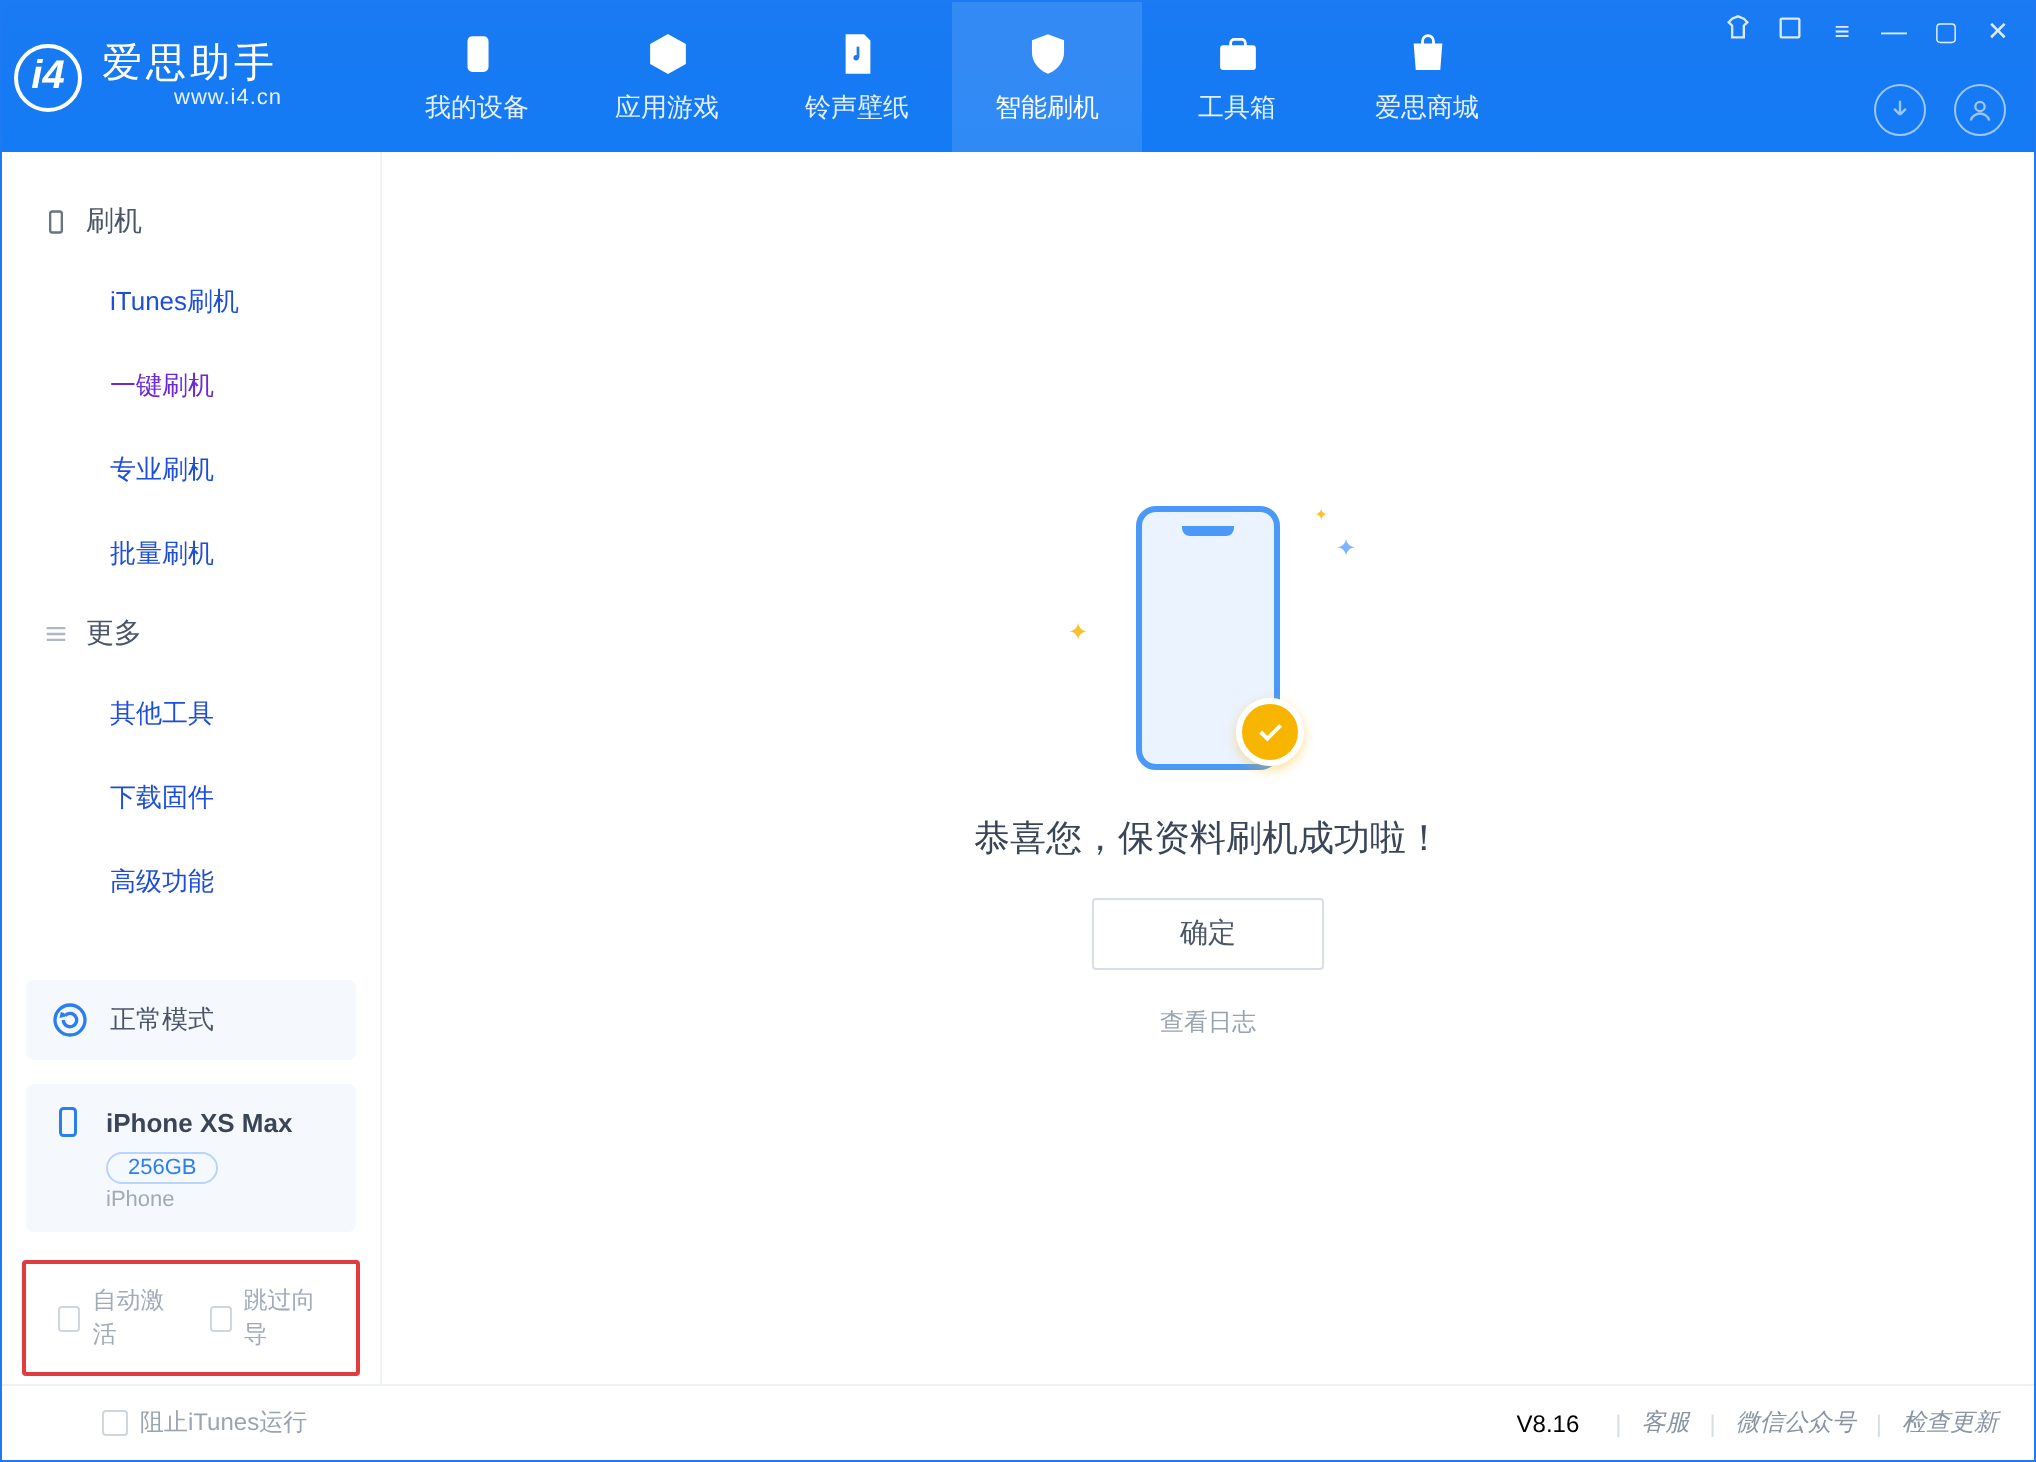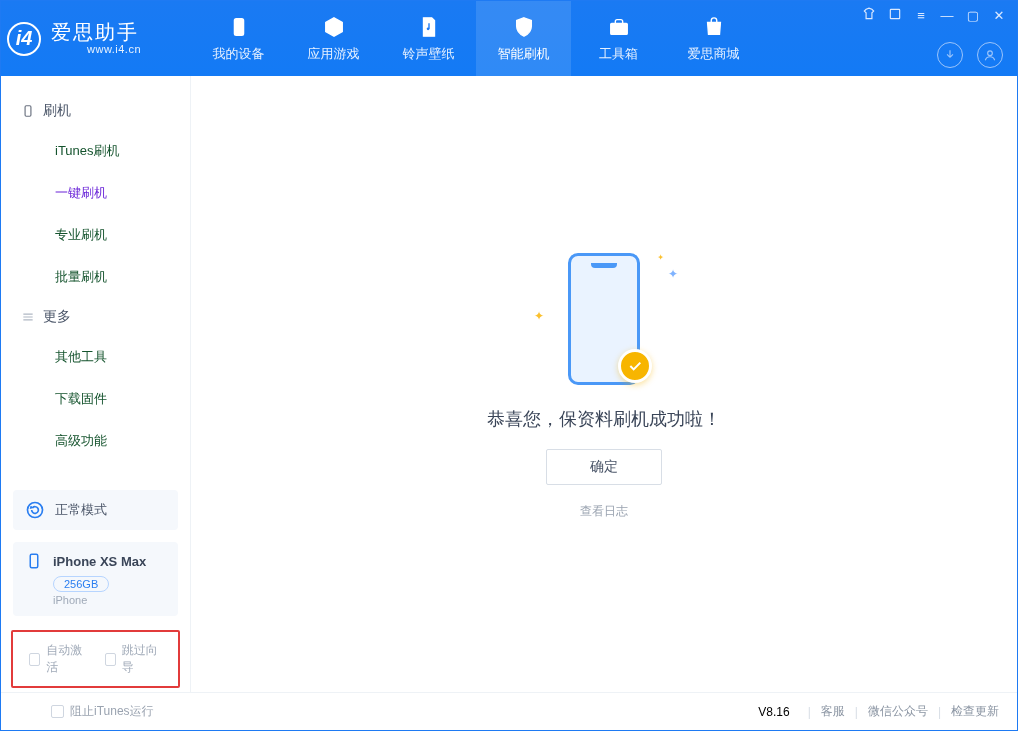--- a/index.html
+++ b/index.html
@@ -18,21 +18,21 @@
 .top-tab.active .ticon svg, .top-tab .ticon.filled svg { fill: #fff; stroke: #fff;}
 .top-right-icons { position: absolute; right: 10px; top: 6px; display: flex; gap: 10px; align-items: center;}
 .top-right-icons span { color: #dbe9ff; font-size: 13px; cursor: pointer; width: 16px; text-align: center;}
 .user-icons { position: absolute; right: 14px; bottom: 8px; display: flex; gap: 14px; }
 .circle-btn { width: 26px; height: 26px; border: 1.5px solid #9cc5fb; border-radius: 50%; display: flex; align-items: center; justify-content: center; color: #9cc5fb; cursor: pointer; }
 .circle-btn svg { width: 14px; height: 14px; stroke: #9cc5fb; fill: none; stroke-width: 2;}
 .body { display: flex; height: 616px; }
 .sidebar { width: 190px; border-right: 1px solid #eef2f6; display: flex; flex-direction: column; padding-top: 16px;}
 .sb-section-title { display: flex; align-items: center; gap: 8px; padding: 10px 20px; color: #4a5568; font-size: 14px; font-weight: 500;}
 .sb-section-title svg { width: 14px; height: 14px; }
-.sb-item { padding: 12px 20px 12px 54px; font-size: 13px; color: #14532d; cursor: pointer;}
+.sb-item { padding: 12px 20px 12px 54px; font-size: 13px; color: #1d4ed8; cursor: pointer;}
 .sb-item.active { color: #6d28d9; }
 .sb-spacer { flex: 1; }
 .sb-card { margin: 6px 12px; background: #f5f8fc; border-radius: 4px; padding: 10px 12px; display: flex; align-items: center; gap: 10px; font-size: 13px; color: #4a5568;}
 .sb-card .rot-icon { width: 20px; height: 20px;}
 .dev-card { margin: 6px 12px 10px; background: #f5f8fc; border-radius: 4px; padding: 10px 12px;}
 .dev-row1 { display: flex; align-items: center; gap: 10px;}
 .dev-row1 .phone-ico { width: 18px; height: 18px;}
 .dev-name { font-size: 13px; color: #3a4558; font-weight: 600;}
 .dev-cap { display: inline-block; margin: 6px 0 2px 28px; padding: 1px 10px; border: 1px solid #b7d5ff; color: #2a7ef0; border-radius: 10px; font-size: 11px;}
 .dev-type { margin-left: 28px; font-size: 11px; color: #a0aab8;}
@@ -48,21 +48,21 @@
 .sparkle { position: absolute; color: #fbc02d; font-size: 12px;}
 .msg { font-size: 18px; color: #3a4558; font-weight: 500;}
 .ok-btn { width: 116px; height: 36px; border: 1px solid #d8dee6; background: #fff; color: #4a5568; font-size: 14px; cursor: pointer; border-radius: 2px;}
 .log-link { font-size: 12px; color: #9aa3b0; text-decoration: none; cursor: pointer;}
 .footer { height: 38px; border-top: 1px solid #eef2f6; display: flex; align-items: center; padding: 0 18px; font-size: 12px; color: #9aa3b0;}
 .footer .left-chk { display: flex; align-items: center; gap: 6px; cursor: pointer; padding-left: 32px;}
 .footer .left-chk .box { width: 13px; height: 13px; border: 1px solid #cfd6e0; border-radius: 2px;}
 .footer-right { margin-left: auto; display: flex; align-items: center; gap: 10px; color: #a0aab8;}
 .footer-right .ver { color: #000000; margin-right: 8px;}
 .footer-right .sep { color: #d8dee6;}
-.footer-right .flink { cursor: pointer; color: #8a94a2;}
+.footer-right .flink { cursor: pointer; color: #8a94a2; font-style: italic;}
 </style>
 </head>
 <body>
 
 <div class="header">
   <div class="logo-wrap">
     <div class="logo-icon">i4</div>
     <div class="logo-text">
       <span class="logo-title">爱思助手</span>
       <span class="logo-sub">www.i4.cn</span>

